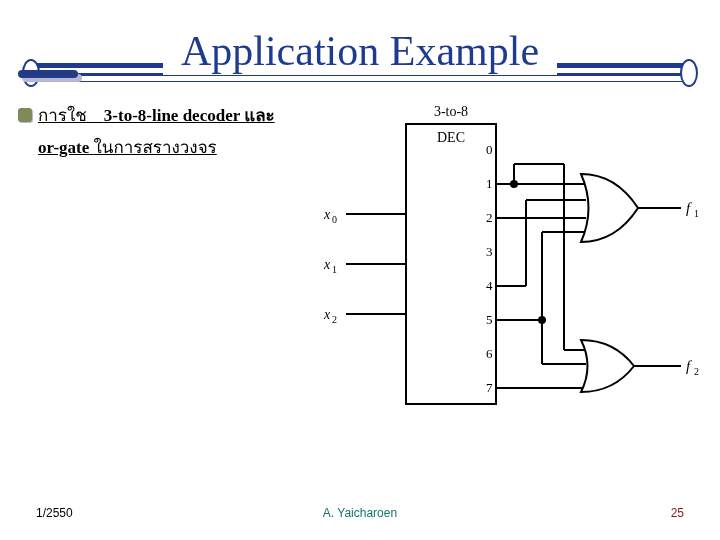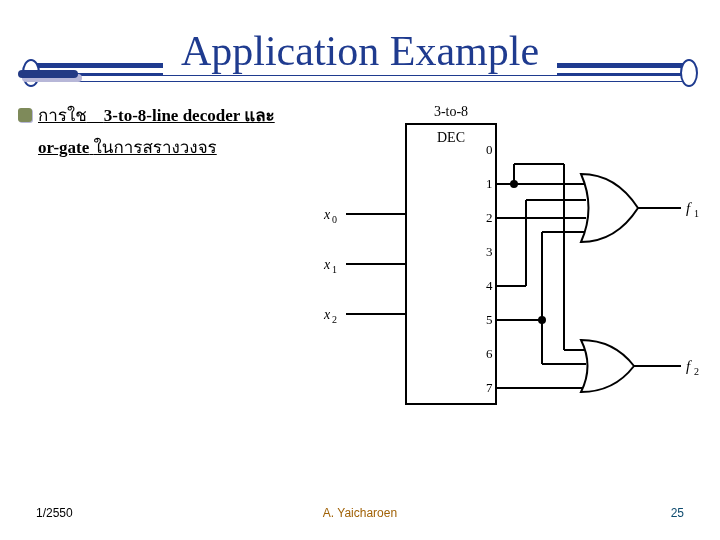--- a/index.html
+++ b/index.html
@@ -109,22 +109,22 @@
   }
   .footer {
     position: absolute;
     left: 0; right: 0;
     bottom: 10px;
     height: 24px;
     font-family: Arial, sans-serif;
     font-size: 12px;
   }
   .footer .fl { position: absolute; left: 36px; color: #000; }
-  .footer .fc { position: absolute; left: 50%; transform: translateX(-50%); color: #a16207; }
-  .footer .fr { position: absolute; right: 36px; color: #0c4a6e; }
+  .footer .fc { position: absolute; left: 50%; transform: translateX(-50%); color: #0f766e; }
+  .footer .fr { position: absolute; right: 36px; color: #7f1d1d; }
 </style>
 </head>
 <body>
 
 <div class="title-wrap">
   <div class="title-lines">
     <div class="line1"></div>
     <div class="line2"></div>
     <div class="line3"></div>
   </div>

